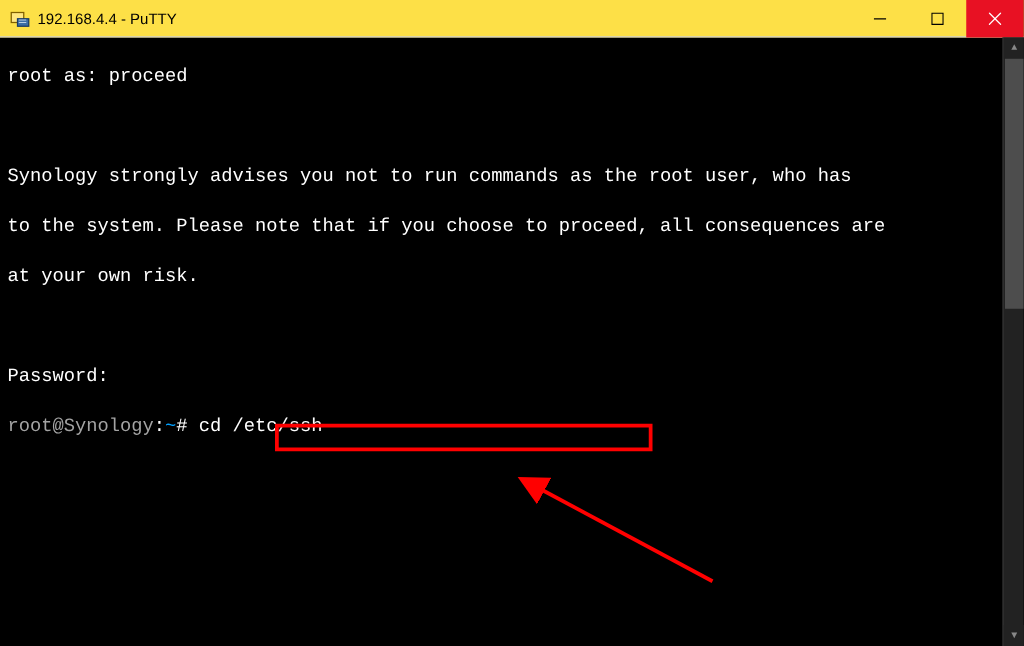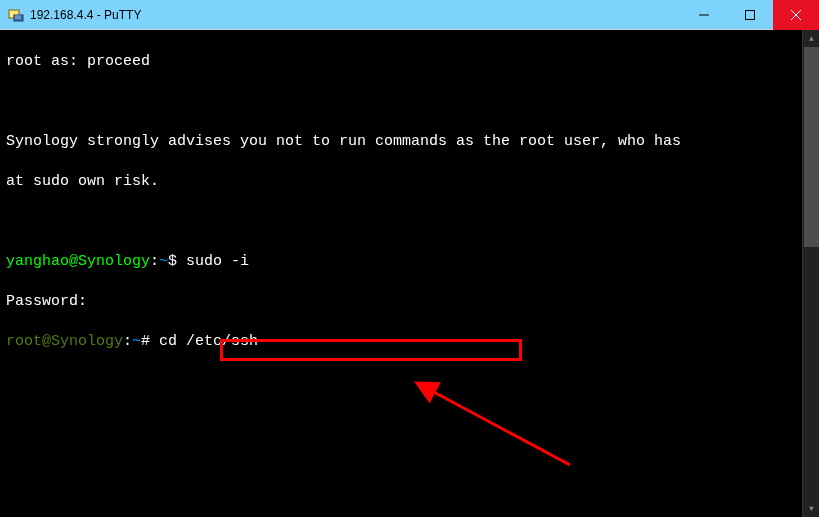--- a/index.html
+++ b/index.html
@@ -8,21 +8,21 @@
       height: 517px;
       background: #000;
       font-family: "Consolas", "Courier New", monospace;
       font-size: 15px;
       line-height: 20px;
       overflow: hidden;
       position: relative;
     }
     .titlebar {
       height: 30px;
-      background: #7dd3fc;
+      background: #fde047;
       display: flex;
       align-items: center;
       padding: 0 0 0 8px;
       font-family: "Segoe UI", sans-serif;
       font-size: 12px;
       color: #000;
       border-bottom: 1px solid #d0d0d0;
     }
     .titlebar-icon {
       width: 16px;
@@ -46,21 +46,21 @@
     }
     .titlebar-btn.close { background: #e81123; color: #fff; }
     .titlebar-btn svg { width: 10px; height: 10px; }
     .terminal {
       padding: 2px 6px;
       color: #fff;
       white-space: pre;
       position: relative;
     }
     .green { color: #00ff00; }
-    .red { color: #4d7c0f; }
+    .red { color: #a3a3a3; }
     .cyan { color: #00a0ff; }
     .line { display: block; }
     .highlight-box {
       position: absolute;
       border: 3px solid #ff0000;
       left: 220px;
       top: 339px;
       width: 302px;
       height: 22px;
       pointer-events: none;
@@ -132,23 +132,23 @@
           <line x1="10" y1="0" x2="0" y2="10" stroke="#fff" stroke-width="1"></line>
         </svg>
       </div>
   </div>
 </div>
 
 <div class="terminal">
 <span class="line"><span>root as: </span><span>proceed</span></span>
 <span class="line"> </span>
 <span class="line">Synology strongly advises you not to run commands as the root user, who has</span>
-<span class="line">at sudo own risk.</span>
+<span class="line">to the system. Please note that if you choose to proceed, all consequences are</span>
+<span class="line">at your own risk.</span>
 <span class="line"> </span>
-<span class="line"><span class="green">yanghao@Synology</span><span>:</span><span class="cyan">~</span><span>$ </span><span>sudo -i</span></span>
 <span class="line">Password:</span>
 <span class="line"><span class="red">root@Synology</span><span>:</span><span class="cyan">~</span><span># </span><span>cd /etc/ssh</span></span>
 
 
 
 
 
 </div>
 
 <div class="highlight-box"></div>

